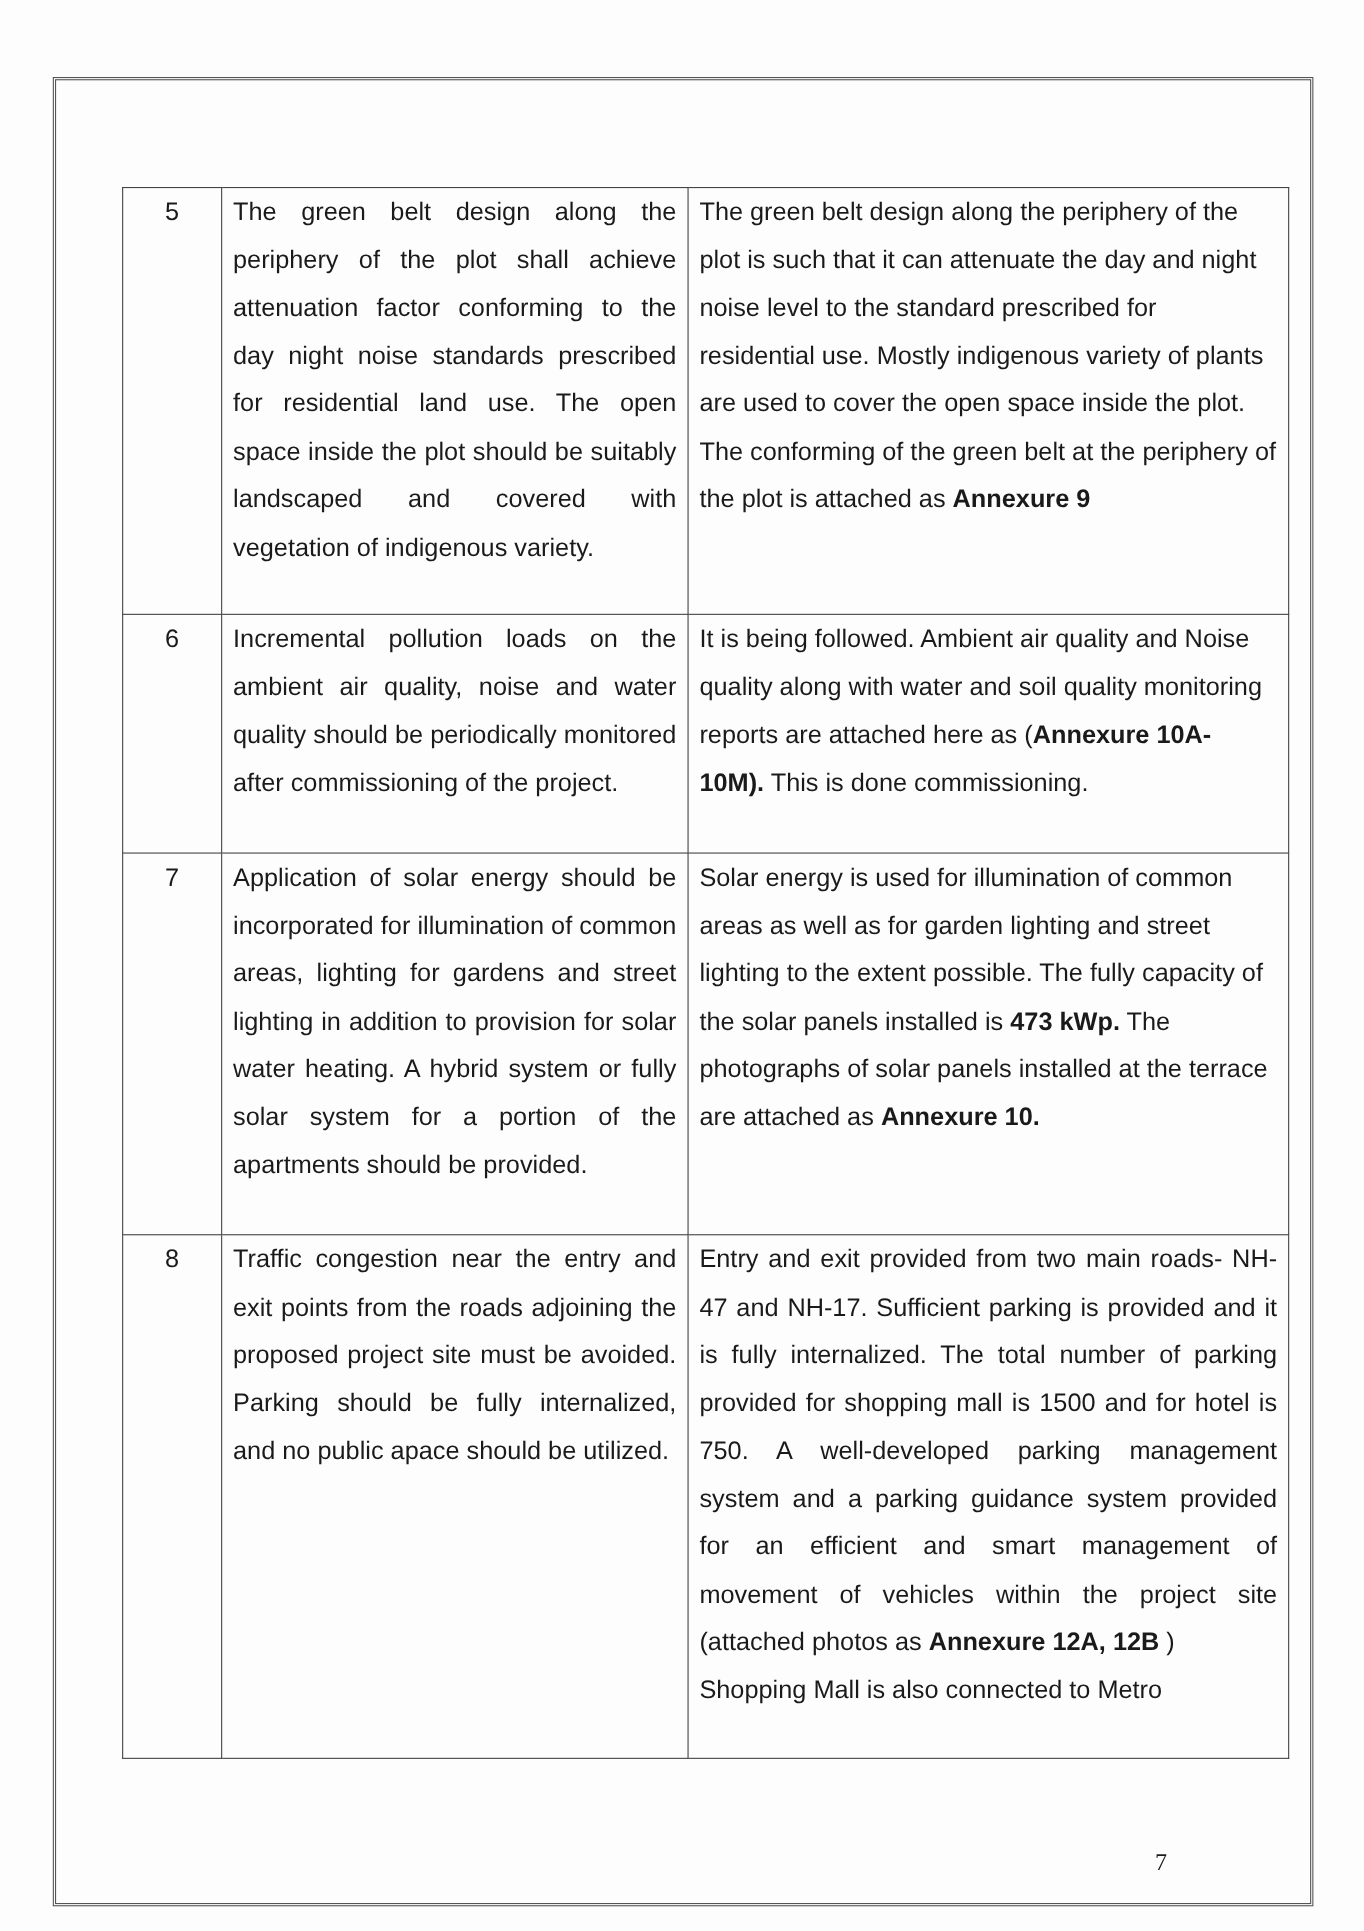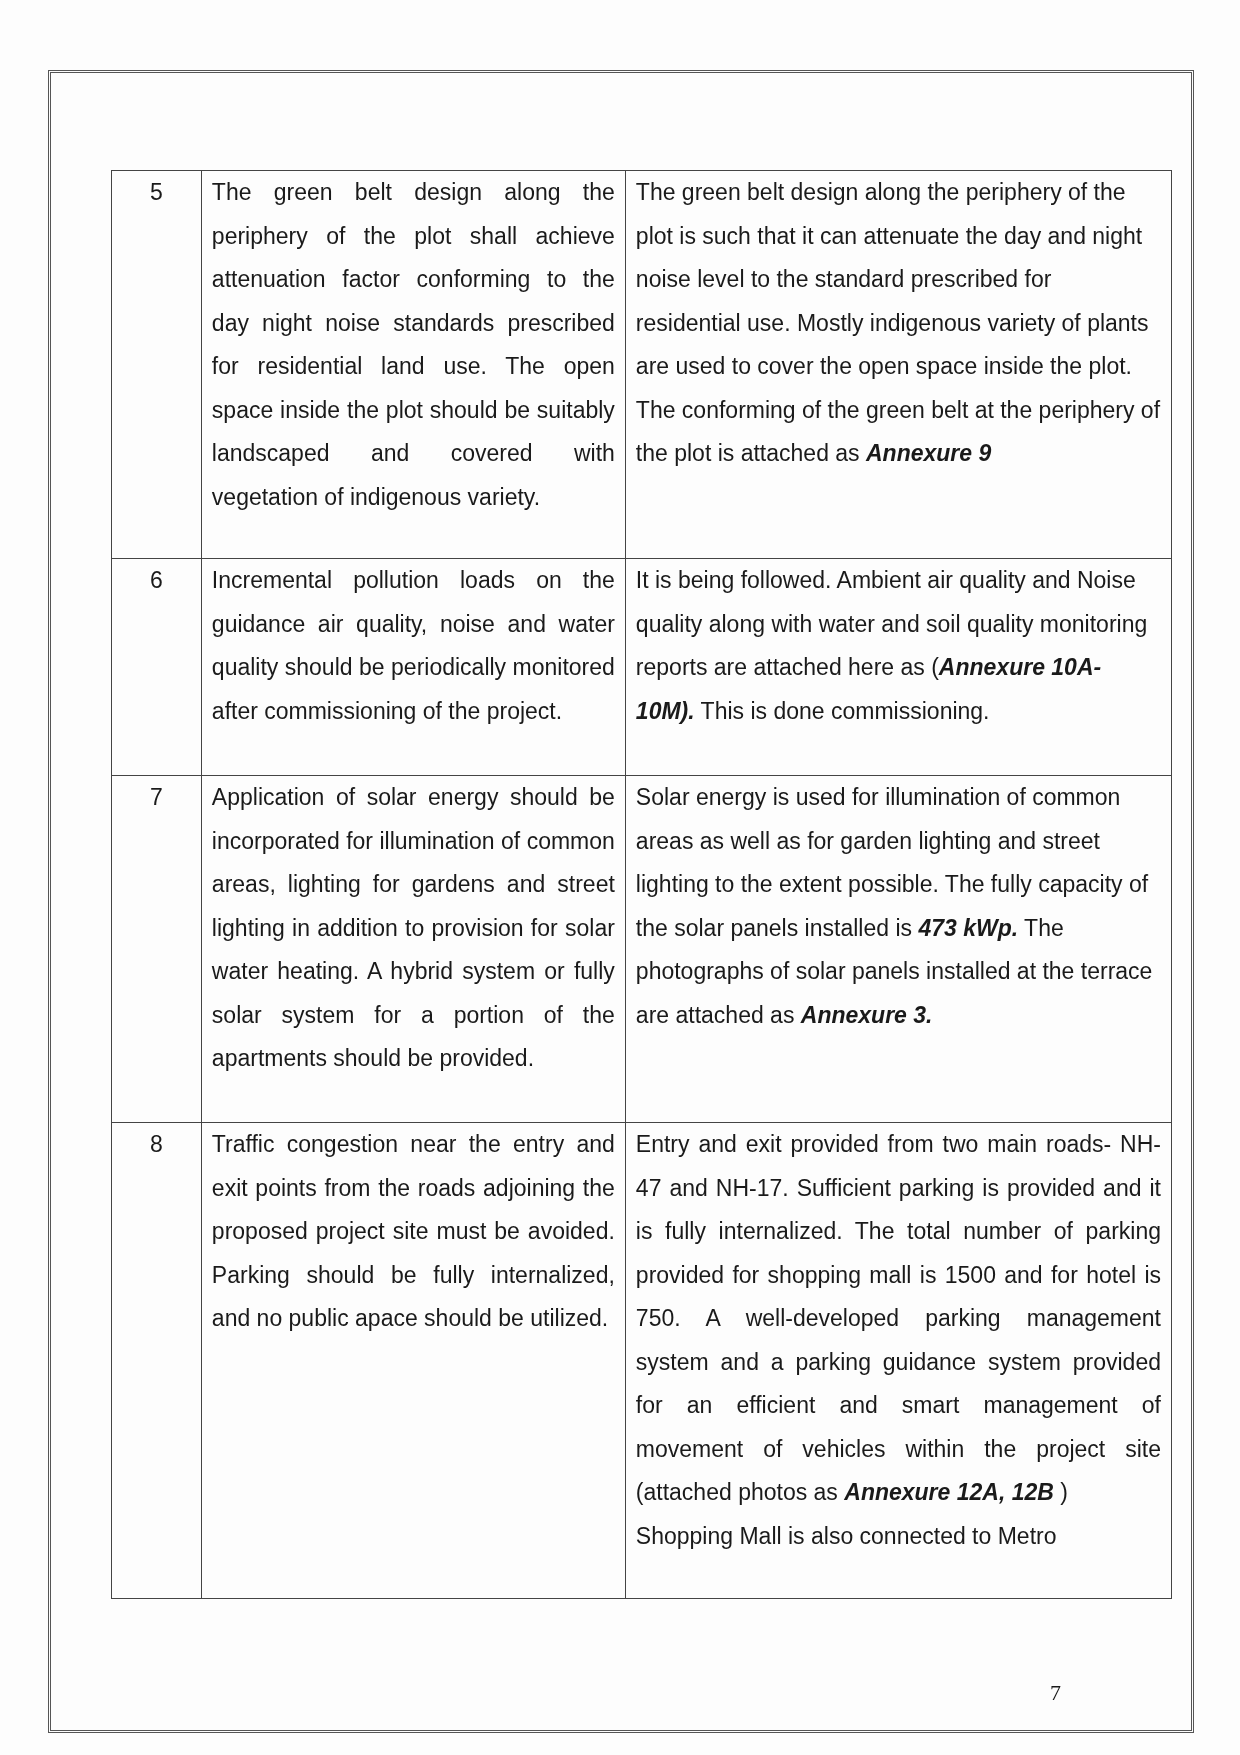--- a/index.html
+++ b/index.html
@@ -5,43 +5,43 @@
   html, body { margin:0; padding:0; }
   body { width:1240px; height:1755px; background:#fdfdfd; position:relative; font-family:"Liberation Sans", sans-serif; color:#1a1a1a; overflow:hidden; }
   .frame { position:absolute; left:48px; top:70px; width:1146px; height:1663px; border:3px double #555; box-sizing:border-box; }
   table.main { position:absolute; left:111px; top:170px; width:1061px; border-collapse:collapse; table-layout:fixed; }
   table.main td { border:1.2px solid #444; vertical-align:top; font-size:23px; line-height:43.5px; padding:0 10px; }
   td.sno { width:68px; text-align:center; }
   td.cond { width:399px; text-align:justify; text-align-last:left; }
   td.resp { width:520px; }
   .j { text-align:justify; }
   .pageno { position:absolute; left:1050px; top:1680px; font-family:"Liberation Serif", serif; font-size:22px; }
-  b { font-weight:bold;font-style:italic; }
+  b { font-weight:bold; }
 </style>
 </head>
 <body>
 
 <div class="frame"></div>
 
 <table class="main">
   <tbody>
       <tr style="height:388px">
     <td class="sno">5</td>
     <td class="cond">The green belt design along the periphery of the plot shall achieve attenuation factor conforming to the day night noise standards prescribed for residential land use. The open space inside the plot should be suitably landscaped and covered with vegetation of indigenous variety.</td>
     <td class="resp"><span>The green belt design along the periphery of the plot is such that it can attenuate the day and night noise level to the standard prescribed for residential use. Mostly indigenous variety of plants are used to cover the open space inside the plot.</span><br><span>The conforming of the green belt at the periphery of the plot is attached as </span><b>Annexure 9</b></td>
   </tr>
   <tr style="height:217px">
     <td class="sno">6</td>
-    <td class="cond">Incremental pollution loads on the guidance air quality, noise and water quality should be periodically monitored after commissioning of the project.</td>
+    <td class="cond">Incremental pollution loads on the ambient air quality, noise and water quality should be periodically monitored after commissioning of the project.</td>
     <td class="resp"><span>It is being followed. Ambient air quality and Noise quality along with water and soil quality monitoring reports are attached here as (</span><b>Annexure 10A- 10M).</b><span> This is done commissioning.</span></td>
   </tr>
   <tr style="height:347px">
     <td class="sno">7</td>
     <td class="cond">Application of solar energy should be incorporated for illumination of common areas, lighting for gardens and street lighting in addition to provision for solar water heating. A hybrid system or fully solar system for a portion of the apartments should be provided.</td>
-    <td class="resp"><span>Solar energy is used for illumination of common areas as well as for garden lighting and street lighting to the extent possible. The fully capacity of the solar panels installed is </span><b>473 kWp.</b><span> The photographs of solar panels installed at the terrace are attached as </span><b>Annexure 3.</b></td>
+    <td class="resp"><span>Solar energy is used for illumination of common areas as well as for garden lighting and street lighting to the extent possible. The fully capacity of the solar panels installed is </span><b>473 kWp.</b><span> The photographs of solar panels installed at the terrace are attached as </span><b>Annexure 10.</b></td>
   </tr>
   <tr style="height:476px">
     <td class="sno">8</td>
     <td class="cond">Traffic congestion near the entry and exit points from the roads adjoining the proposed project site must be avoided. Parking should be fully internalized, and no public apace should be utilized.</td>
     <td class="resp j"><span>Entry and exit provided from two main roads- NH-47 and NH-17. Sufficient parking is provided and it is fully internalized. The total number of parking provided for shopping mall is 1500 and for hotel is 750. A well-developed parking management system and a parking guidance system provided for an efficient and smart management of movement of vehicles within the project site (attached photos as </span><b>Annexure 12A, 12B</b><span> )</span><br><span>Shopping Mall is also connected to Metro</span></td>
   </tr>
 </tbody>
   </table>
 
 <div class="pageno">7</div>

